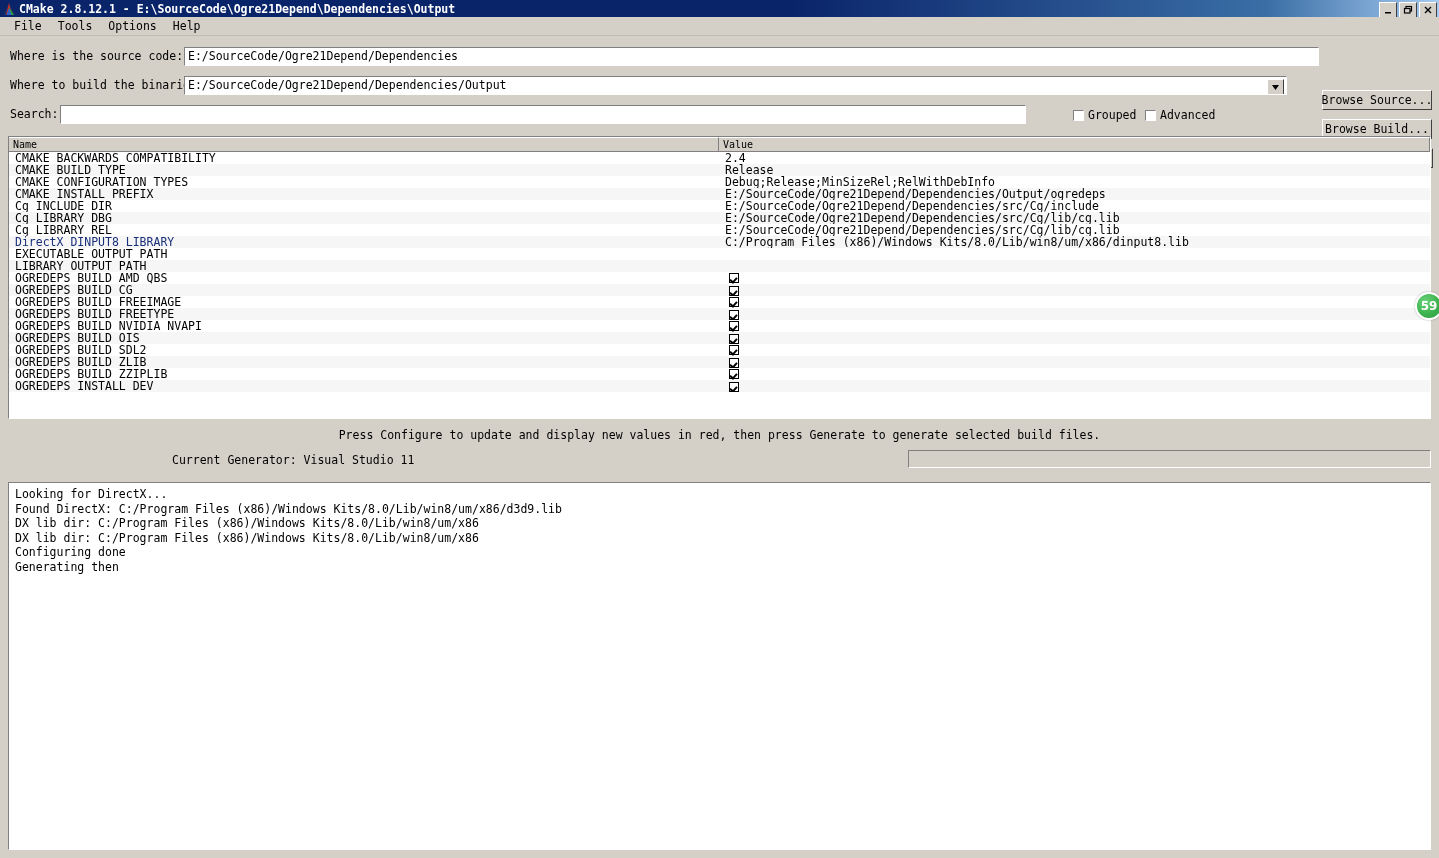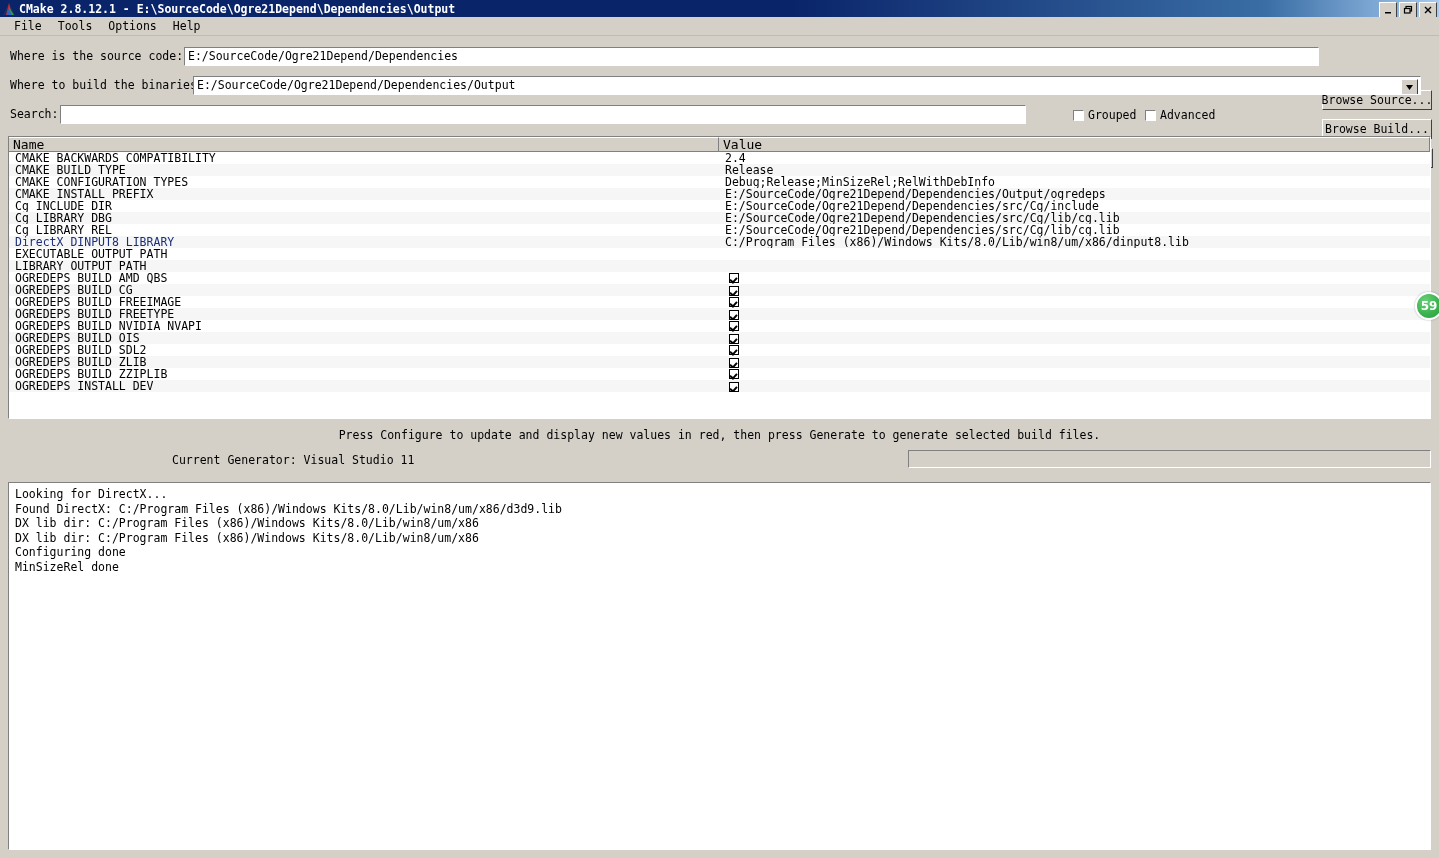--- a/index.html
+++ b/index.html
@@ -110,21 +110,21 @@
     background: #fff;
     border-top: 1px solid #808080; border-left: 1px solid #808080;
     border-right: 1px solid #ffffff; border-bottom: 1px solid #ffffff;
     box-sizing: border-box; overflow: hidden;
   }
   .thead { display: flex; height: 15px; background: #d4d0c8; }
   .th {
     height: 15px; box-sizing: border-box;
     border-right: 1px solid #808080; border-bottom: 1px solid #808080;
     border-top: 1px solid #ffffff;
-    padding-left: 4px; font-size: 13px; line-height: 13px;
+    padding-left: 4px; font-size: 10px; line-height: 13px;
     font-family: "DejaVu Sans Mono","Liberation Mono",monospace;
     background: #d4d0c8; color:#000;
   }
   .th.name { width: 710px; }
   .th.value { width: 711px; }
   .trow { display: flex; height: 12px; font-size: 11.5px; line-height: 12px; }
   .trow.alt { background: #f6f6f6; align-items: flex-end; }
   .tc-name {
     width: 710px; box-sizing: border-box; padding-left: 6px;
     white-space: nowrap; overflow: hidden;
@@ -236,21 +236,21 @@
   <div class="formrow" style="left:10px; top:46px; width:1425px;">
     <span class="form-label" style="width:172px;">Where is the source code:</span>
     <span class="sunk" style="width:1135px; height:19px; margin-left:2px;" title="E:/SourceCode/Ogre21Depend/Dependencies">E:/SourceCode/Ogre21Depend/Dependencies</span>
   </div>
   <div class="btn" style="position:absolute; left:1322px; top:46px; width:110px; height:20px;">
     <span>Browse Source...</span>
   </div>
 
   <div class="formrow" style="left:10px; top:75px; width:1425px;">
     <span class="form-label" style="width:172px;">Where to build the binaries:</span>
-    <span class="sunk" style="width:1228px; height:19px; margin-left:11px; position:relative;">
+    <span class="sunk" style="width:1103px; height:19px; margin-left:2px; position:relative;">
       <span>E:/SourceCode/Ogre21Depend/Dependencies/Output</span>
       <span class="combo-arrow">
         <svg width="7" height="5" viewBox="0 0 7 5">
             <polygon points="0,0 7,0 3.5,5" fill="#000"></polygon>
           </svg>
       </span>
     </span>
   </div>
   <div class="btn" style="position:absolute; left:1322px; top:75px; width:110px; height:20px;">
     <span>Browse Build...</span>
@@ -407,19 +407,19 @@
   <div class="genlabel">Current Generator: Visual Studio 11</div>
   <div class="progress"></div>
 
   <div class="logbox">
     <div id="log-body">
         <div class="logline">Looking for DirectX...</div>
         <div class="logline">Found DirectX: C:/Program Files (x86)/Windows Kits/8.0/Lib/win8/um/x86/d3d9.lib</div>
         <div class="logline">DX lib dir: C:/Program Files (x86)/Windows Kits/8.0/Lib/win8/um/x86</div>
         <div class="logline">DX lib dir: C:/Program Files (x86)/Windows Kits/8.0/Lib/win8/um/x86</div>
         <div class="logline">Configuring done</div>
-        <div class="logline">MinSizeRel done</div>
+        <div class="logline">Generating then</div>
       </div>
   </div>
 
   <div class="badge">59</div>
 
 </div>
 
 </body></html>

